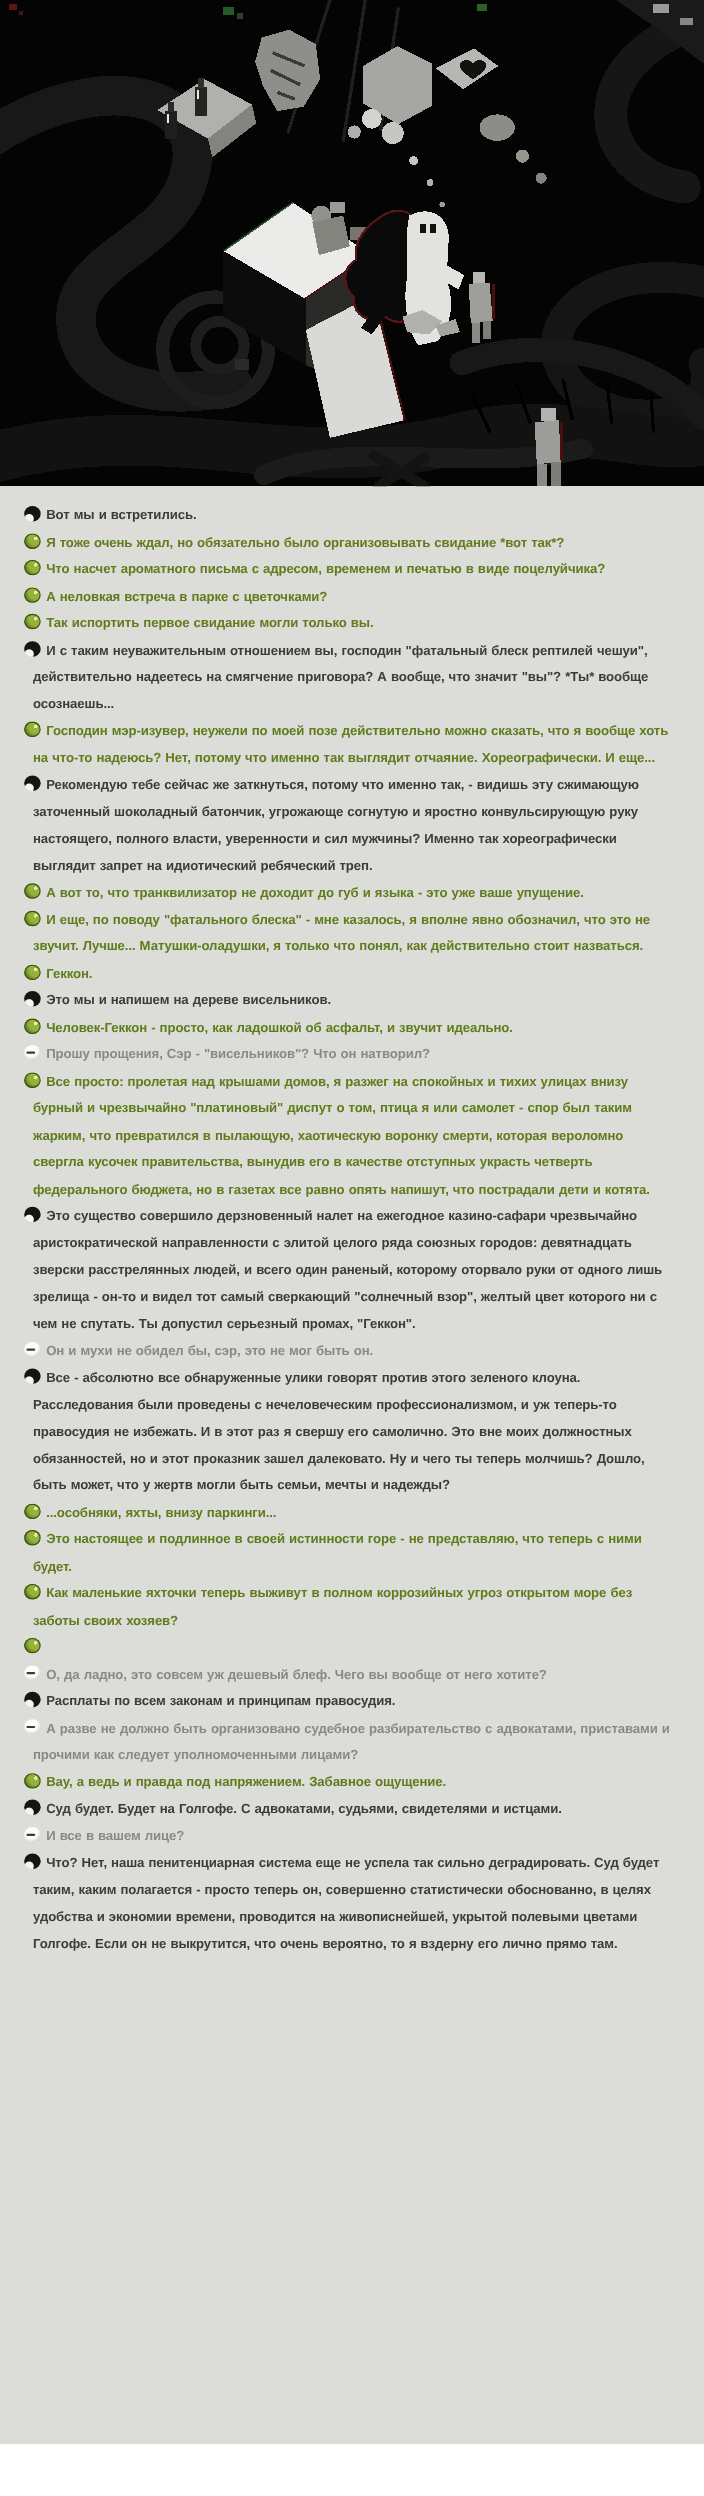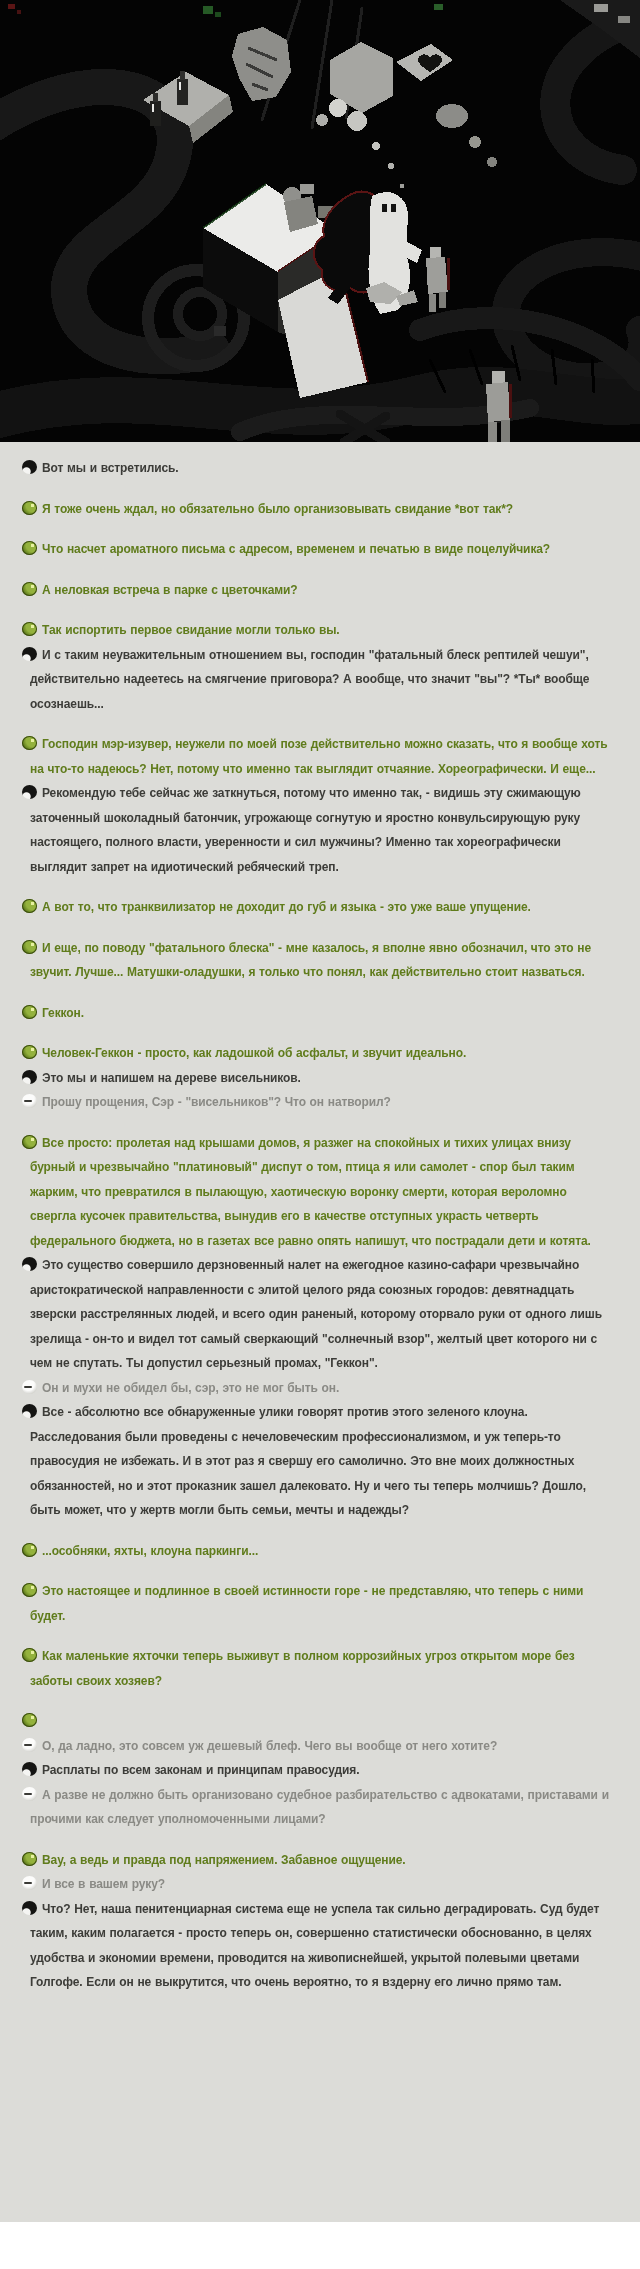--- a/index.html
+++ b/index.html
@@ -30,21 +30,21 @@
     margin:0;
     padding-left:8px;
     text-indent:-8px;
     font-size:12px;
     font-weight:bold;
     line-height:24.5px;
     letter-spacing:-0.1px;
     word-spacing:0.5px;
   }
   .c-dark  {color:var(--text-dark,#3c3c38);}
-  .c-green {color:var(--text-green,#607c1c);margin-top:16px;}
+  .c-green {color:var(--text-green,#607c1c);}
   .c-gray  {color:var(--text-gray,#8a8a85);}
 
   
   .orb{
     display:inline-block;
     width:15px;height:14px;
     border-radius:50%;
     margin-right:5px;
     vertical-align:-2px;
     text-indent:0;
@@ -194,31 +194,32 @@
       <p class="msg c-green"><span class="orb orb-green"></span><span class="msg-text">Я тоже очень ждал, но обязательно было организовывать свидание *вот так*?</span></p>
       <p class="msg c-green"><span class="orb orb-green"></span><span class="msg-text">Что насчет ароматного письма с адресом, временем и печатью в виде поцелуйчика?</span></p>
       <p class="msg c-green"><span class="orb orb-green"></span><span class="msg-text">А неловкая встреча в парке с цветочками?</span></p>
       <p class="msg c-green"><span class="orb orb-green"></span><span class="msg-text">Так испортить первое свидание могли только вы.</span></p>
       <p class="msg c-dark"><span class="orb orb-dark"></span><span class="msg-text">И с таким неуважительным отношением вы, господин "фатальный блеск рептилей чешуи", действительно надеетесь на смягчение приговора? А вообще, что значит "вы"? *Ты* вообще осознаешь...</span></p>
       <p class="msg c-green"><span class="orb orb-green"></span><span class="msg-text">Господин мэр-изувер, неужели по моей позе действительно можно сказать, что я вообще хоть на что-то надеюсь? Нет, потому что именно так выглядит отчаяние. Хореографически. И еще...</span></p>
       <p class="msg c-dark"><span class="orb orb-dark"></span><span class="msg-text">Рекомендую тебе сейчас же заткнуться, потому что именно так, - видишь эту сжимающую заточенный шоколадный батончик, угрожающе согнутую и яростно конвульсирующую руку настоящего, полного власти, уверенности и сил мужчины? Именно так хореографически выглядит запрет на идиотический ребяческий треп.</span></p>
       <p class="msg c-green"><span class="orb orb-green"></span><span class="msg-text">А вот то, что транквилизатор не доходит до губ и языка - это уже ваше упущение.</span></p>
       <p class="msg c-green"><span class="orb orb-green"></span><span class="msg-text">И еще, по поводу "фатального блеска" - мне казалось, я вполне явно обозначил, что это не звучит. Лучше... Матушки-оладушки, я только что понял, как действительно стоит назваться.</span></p>
       <p class="msg c-green"><span class="orb orb-green"></span><span class="msg-text">Геккон.</span></p>
+      <p class="msg c-dark"><span class="orb orb-dark"></span><span class="msg-text">Это мы и напишем на дереве висельников.</span></p>
       <p class="msg c-green"><span class="orb orb-green"></span><span class="msg-text">Человек-Геккон - просто, как ладошкой об асфальт, и звучит идеально.</span></p>
-      <p class="msg c-dark"><span class="orb orb-dark"></span><span class="msg-text">Это мы и напишем на дереве висельников.</span></p>
       <p class="msg c-gray"><span class="orb orb-white"></span><span class="msg-text">Прошу прощения, Сэр - "висельников"? Что он натворил?</span></p>
       <p class="msg c-green"><span class="orb orb-green"></span><span class="msg-text">Все просто: пролетая над крышами домов, я разжег на спокойных и тихих улицах внизу бурный и чрезвычайно "платиновый" диспут о том, птица я или самолет - спор был таким жарким, что превратился в пылающую, хаотическую воронку смерти, которая вероломно свергла кусочек правительства, вынудив его в качестве отступных украсть четверть федерального бюджета, но в газетах все равно опять напишут, что пострадали дети и котята.</span></p>
       <p class="msg c-dark"><span class="orb orb-dark"></span><span class="msg-text">Это существо совершило дерзновенный налет на ежегодное казино-сафари чрезвычайно аристократической направленности с элитой целого ряда союзных городов: девятнадцать зверски расстрелянных людей, и всего один раненый, которому оторвало руки от одного лишь зрелища - он-то и видел тот самый сверкающий "солнечный взор", желтый цвет которого ни с чем не спутать. Ты допустил серьезный промах, "Геккон".</span></p>
       <p class="msg c-gray"><span class="orb orb-white"></span><span class="msg-text">Он и мухи не обидел бы, сэр, это не мог быть он.</span></p>
       <p class="msg c-dark"><span class="orb orb-dark"></span><span class="msg-text">Все - абсолютно все обнаруженные улики говорят против этого зеленого клоуна. Расследования были проведены с нечеловеческим профессионализмом, и уж теперь-то правосудия не избежать. И в этот раз я свершу его самолично. Это вне моих должностных обязанностей, но и этот проказник зашел далековато. Ну и чего ты теперь молчишь? Дошло, быть может, что у жертв могли быть семьи, мечты и надежды?</span></p>
-      <p class="msg c-green"><span class="orb orb-green"></span><span class="msg-text">...особняки, яхты, клоуна паркинги...</span></p>
+      <p class="msg c-green"><span class="orb orb-green"></span><span class="msg-text">...особняки, яхты, внизу паркинги...</span></p>
       <p class="msg c-green"><span class="orb orb-green"></span><span class="msg-text">Это настоящее и подлинное в своей истинности горе - не представляю, что теперь с ними будет.</span></p>
       <p class="msg c-green"><span class="orb orb-green"></span><span class="msg-text">Как маленькие яхточки теперь выживут в полном коррозийных угроз открытом море без заботы своих хозяев?</span></p>
       <p class="msg c-green"><span class="orb orb-green"></span></p>
       <p class="msg c-gray"><span class="orb orb-white"></span><span class="msg-text">О, да ладно, это совсем уж дешевый блеф. Чего вы вообще от него хотите?</span></p>
       <p class="msg c-dark"><span class="orb orb-dark"></span><span class="msg-text">Расплаты по всем законам и принципам правосудия.</span></p>
       <p class="msg c-gray"><span class="orb orb-white"></span><span class="msg-text">А разве не должно быть организовано судебное разбирательство с адвокатами, приставами и прочими как следует уполномоченными лицами?</span></p>
       <p class="msg c-green"><span class="orb orb-green"></span><span class="msg-text">Вау, а ведь и правда под напряжением. Забавное ощущение.</span></p>
-      <p class="msg c-gray"><span class="orb orb-white"></span><span class="msg-text">И все в вашем руку?</span></p>
+      <p class="msg c-dark"><span class="orb orb-dark"></span><span class="msg-text">Суд будет. Будет на Голгофе. С адвокатами, судьями, свидетелями и истцами.</span></p>
+      <p class="msg c-gray"><span class="orb orb-white"></span><span class="msg-text">И все в вашем лице?</span></p>
       <p class="msg c-dark"><span class="orb orb-dark"></span><span class="msg-text">Что? Нет, наша пенитенциарная система еще не успела так сильно деградировать. Суд будет таким, каким полагается - просто теперь он, совершенно статистически обоснованно, в целях удобства и экономии времени, проводится на живописнейшей, укрытой полевыми цветами Голгофе. Если он не выкрутится, что очень вероятно, то я вздерну его лично прямо там.</span></p>
     </div>
 </div>
 
 </body></html>

